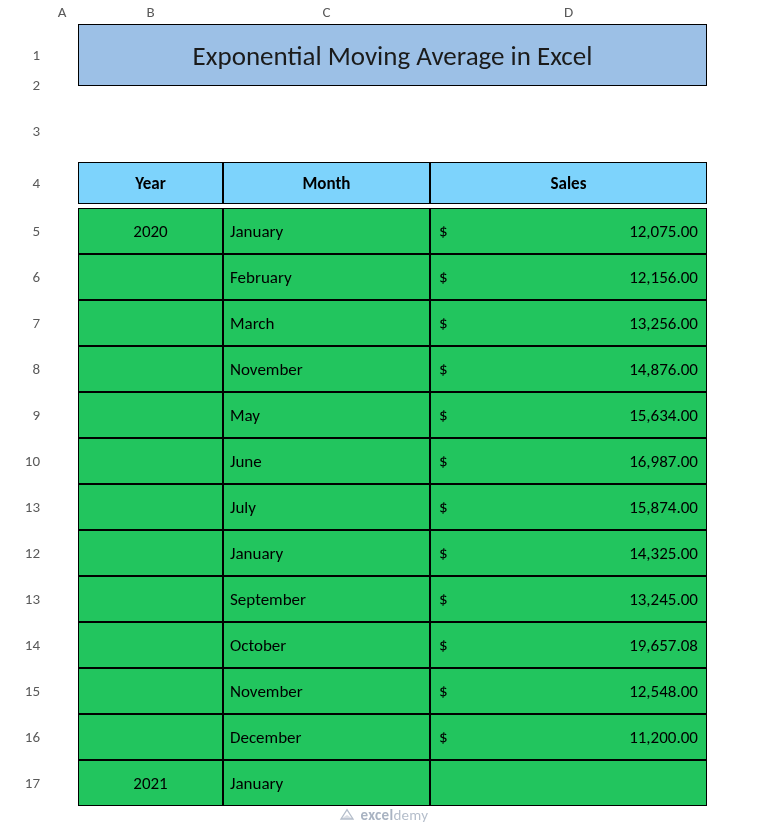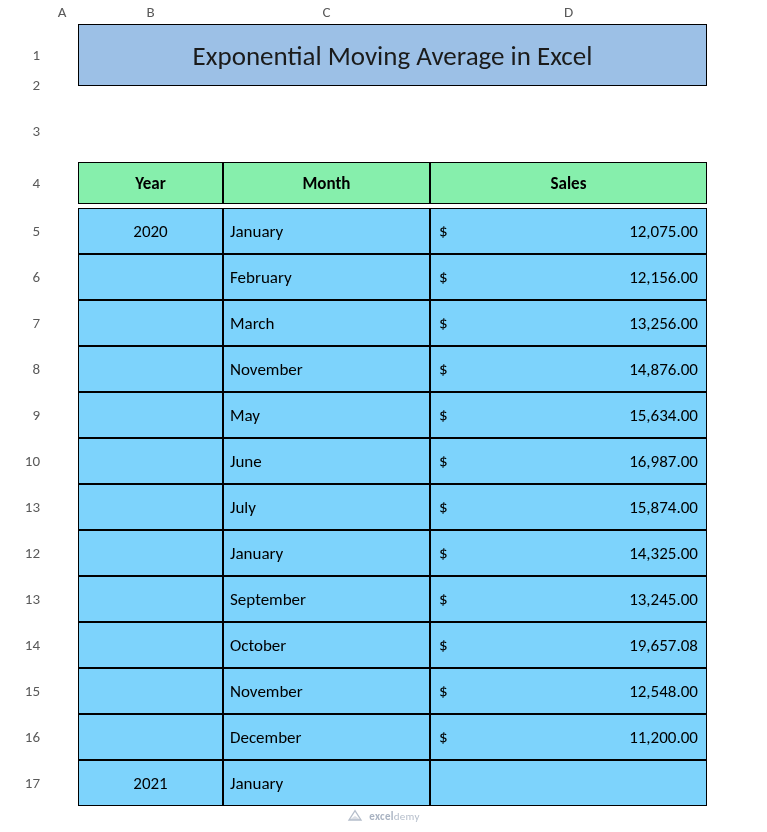--- a/index.html
+++ b/index.html
@@ -43,29 +43,29 @@
     grid-column: 3 / span 3;
     background: #9cc0e6;
     border: 1px solid #000;
     justify-content: center;
     font-size: 27px;
     font-weight: 500;
     color: #1b1b1b;
   }
   .r1 { height: 62px; }
   .tbl-head {
-    background: #86efac;
+    background: #7dd3fc;
     border: 1px solid #000;
     font-weight: bold;
     justify-content: center;
     font-size: 17px;
   }
   .tbl-cell {
     border: 1px solid #000;
-    background: #7dd3fc;
+    background: #22c55e;
   }
   .year-cell { justify-content: center; }
   .month-cell { justify-content: flex-start; padding-left: 6px; }
   .sales-cell {
     justify-content: space-between;
     padding-left: 8px;
     padding-right: 8px;
   }
   .sales-cell .num { text-align: right; flex: 1; }
   .sales-cell .cur { flex: 0 0 auto; }
@@ -74,21 +74,21 @@
   .r4 { height: 42px; }
   .after-gap {
     position: absolute;
     bottom: 8px;
     left: 0; right: 0;
     display: flex;
     justify-content: center;
     align-items: center;
     gap: 6px;
     color: #b5becb;
-    font-size: 11px;
+    font-size: 15px;
     font-weight: 500;
     letter-spacing: 0.3px;
   }
   .after-gap .brand b { color: #a9b3c2; font-weight: 700; }
   .after-gap svg { display: block; }
   .row-a-col { grid-column: 2; }
   .grid .rowlabelcol { grid-column: 1; }
 </style>
 </head>
 <body>

